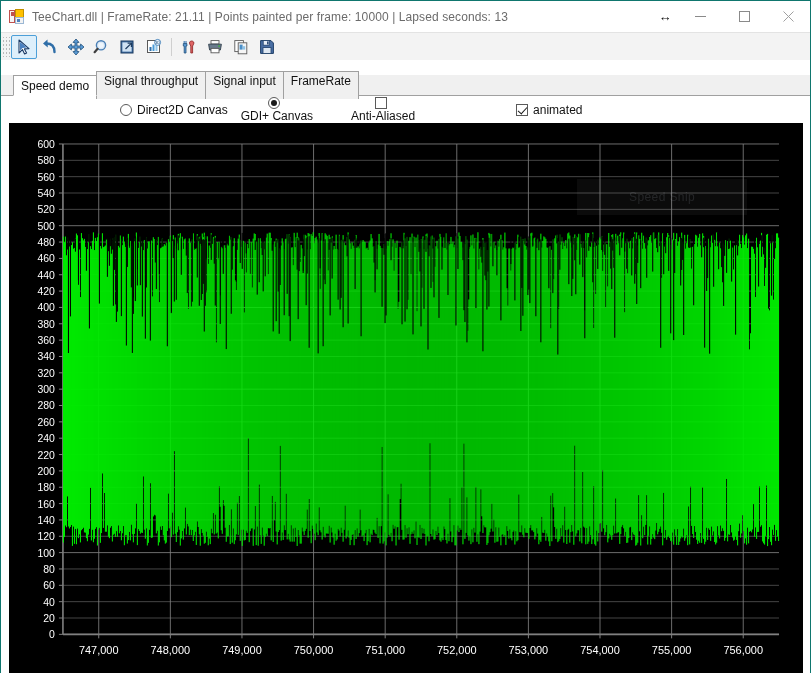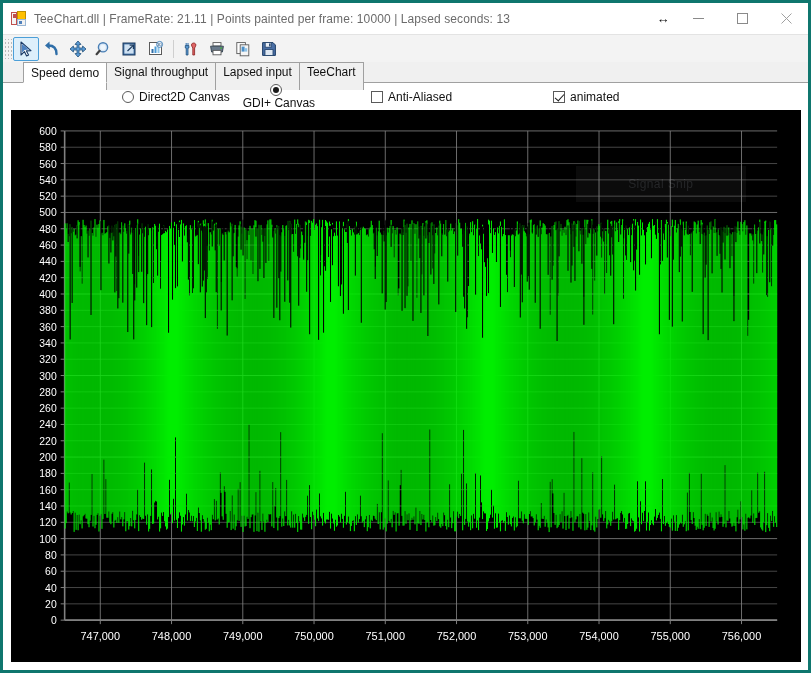--- a/index.html
+++ b/index.html
@@ -5,21 +5,21 @@
   html,body{margin:0;padding:0;}
   body{
     width:811px;height:673px;overflow:hidden;
     font-family:"Liberation Sans",sans-serif;
     background:#ffffff;
     -webkit-font-smoothing:antialiased;
   }
   .window{
     position:absolute;inset:0;
     background:#ffffff;
-    border:3px solid #0f766e;
+    border:1px solid #0f766e;
     box-sizing:border-box;
     display:flex;flex-direction:column;
   }
   
   .titlebar{
     height:31px;min-height:31px;
     display:flex;align-items:center;
     background:#ffffff;
     position:relative;
   }
@@ -70,24 +70,25 @@
     box-sizing:border-box;border:1px solid transparent;border-radius:2px;
   }
   .tbtn.active{border:1px solid #4c9fd8;background:#ddeffb;}
   .tsep{width:1px;height:18px;background:#cfcfcf;margin:0 4px;}
 
   
   .tabstrip{
     height:21px;min-height:21px;
     background:#f0f0f0;
     border-bottom:1px solid #a0a0a0;
-    display:flex;align-items:flex-start;
-    padding-left:20px;
+    display:flex;align-items:center;
+    padding-left:12px;
     box-sizing:border-box;
     position:relative;
+    margin-top:15px;
   }
   .tab{
     height:28px;line-height:19px;
     padding:0 7px;
     font-size:12px;color:#111;
     background:#f0f0f0;
     border:1px solid #a0a0a0;
     border-bottom:none;
     margin-right:-1px;
     box-sizing:border-box;
@@ -279,34 +280,34 @@
         <rect x="5.2" y="2.6" width="6" height="4.6" fill="#e8eef6" stroke="#1f3f66" stroke-width="0.8"></rect>
         <rect x="9" y="3.4" width="1.6" height="3" fill="#2f4f7a"></rect>
         <rect x="5" y="9.6" width="8" height="5.8" fill="#dfe8f2" stroke="#1f3f66" stroke-width="0.8"></rect>
       </svg>
     </div>
   </div>
 
   <div class="tabstrip">
     <div class="tab active">Speed demo</div>
     <div class="tab">Signal throughput</div>
-    <div class="tab">Lapsed input</div>
-    <div class="tab">TeeChart</div>
+    <div class="tab">Signal input</div>
+    <div class="tab">FrameRate</div>
   </div>
 
   <div class="optionrow">
     <div class="opt" style="margin-left:119px;">
       <span class="radio"></span>
       <span>Direct2D Canvas</span>
     </div>
     <div class="opt" style="margin-left:13px;flex-direction:column;">
       <span class="radio on"></span>
       <span>GDI+ Canvas</span>
     </div>
-    <div class="opt" style="margin-left:56px;">
+    <div class="opt" style="margin-left:38px;flex-direction:column;">
       <span class="cbox"></span>
       <span>Anti-Aliased</span>
     </div>
     <div class="opt" style="margin-left:66px;padding-left:35px;">
       <span class="cbox on"></span>
       <span>animated</span>
     </div>
   </div>
 
   <div class="chartwrap">
@@ -1420,17 +1421,17 @@
             <rect x="750" y="115.33066369453013" width="1.05" height="48.39940176807315" fill="#000000"></rect>
             <rect x="753" y="112.35526697456305" width="1.05" height="21.63791576114884" fill="#000000"></rect>
             <rect x="755" y="112.09778965917621" width="1.05" height="19.456373151685355" fill="#000000"></rect>
             <rect x="756" y="112.21597723526696" width="1.05" height="10.120105665579548" fill="#000000"></rect>
             <rect x="757" y="113.2635735756362" width="1.05" height="31.72951729926808" fill="#000000"></rect>
             <rect x="760" y="112.77064639765956" width="1.05" height="73.08761996558538" fill="#000000"></rect>
             <rect x="763" y="111.96384752791243" width="1.05" height="60.89612448564413" fill="#000000"></rect>
             <rect x="766" y="110.8114664092372" width="1.05" height="25.302529973066765" fill="#000000"></rect>
           </g>
         </svg>
-      <div class="snipmark">Signal Snip</div>
+      <div class="snipmark">Speed Snip</div>
     </div>
   </div>
 
 </div>
 
 </body></html>

